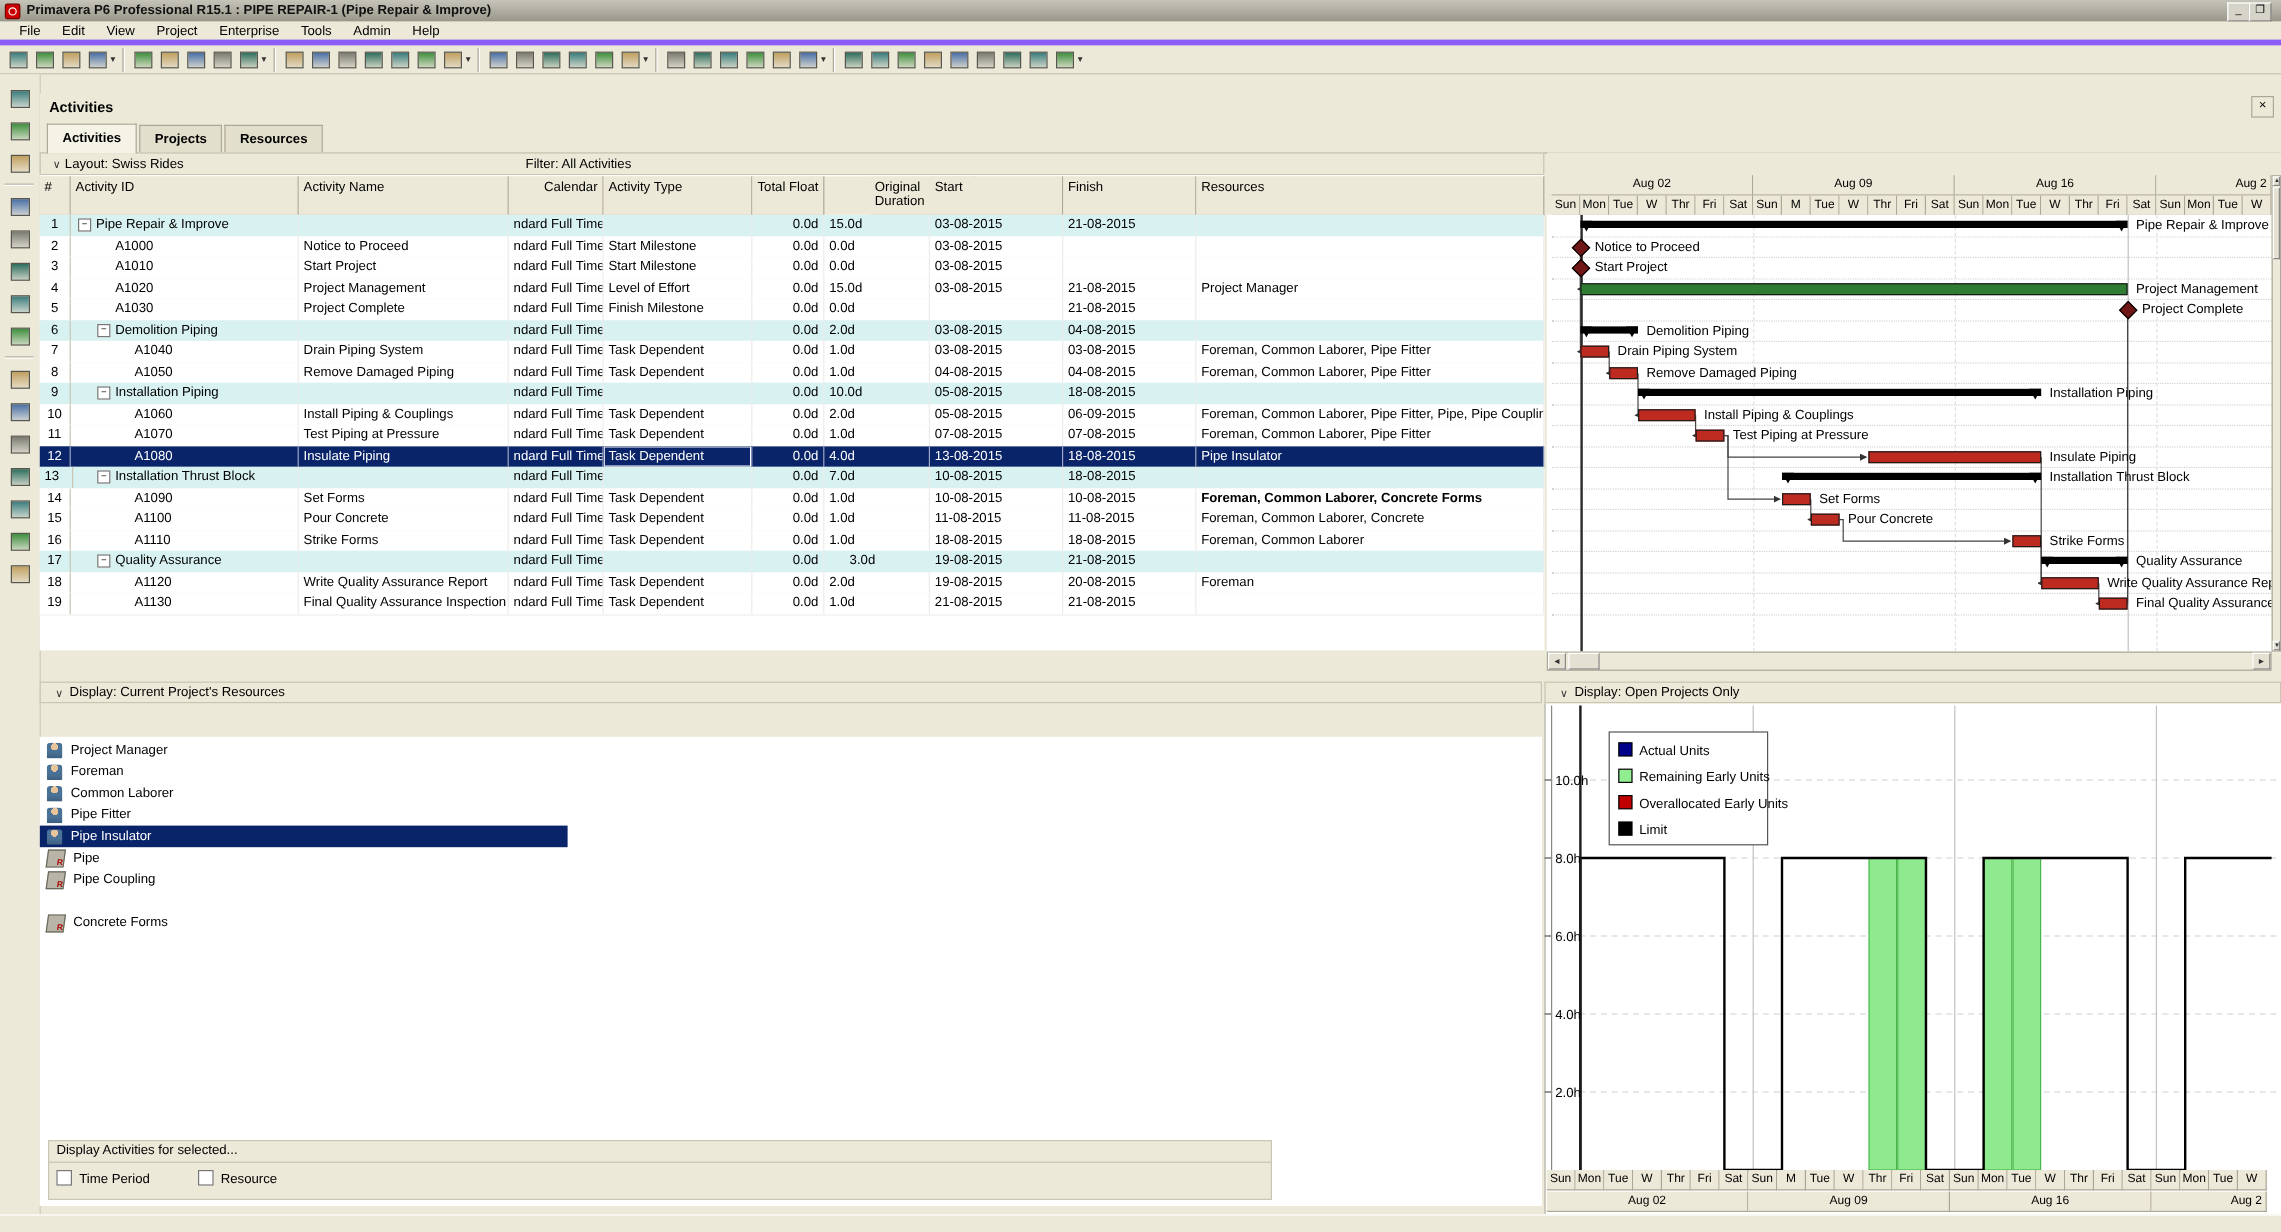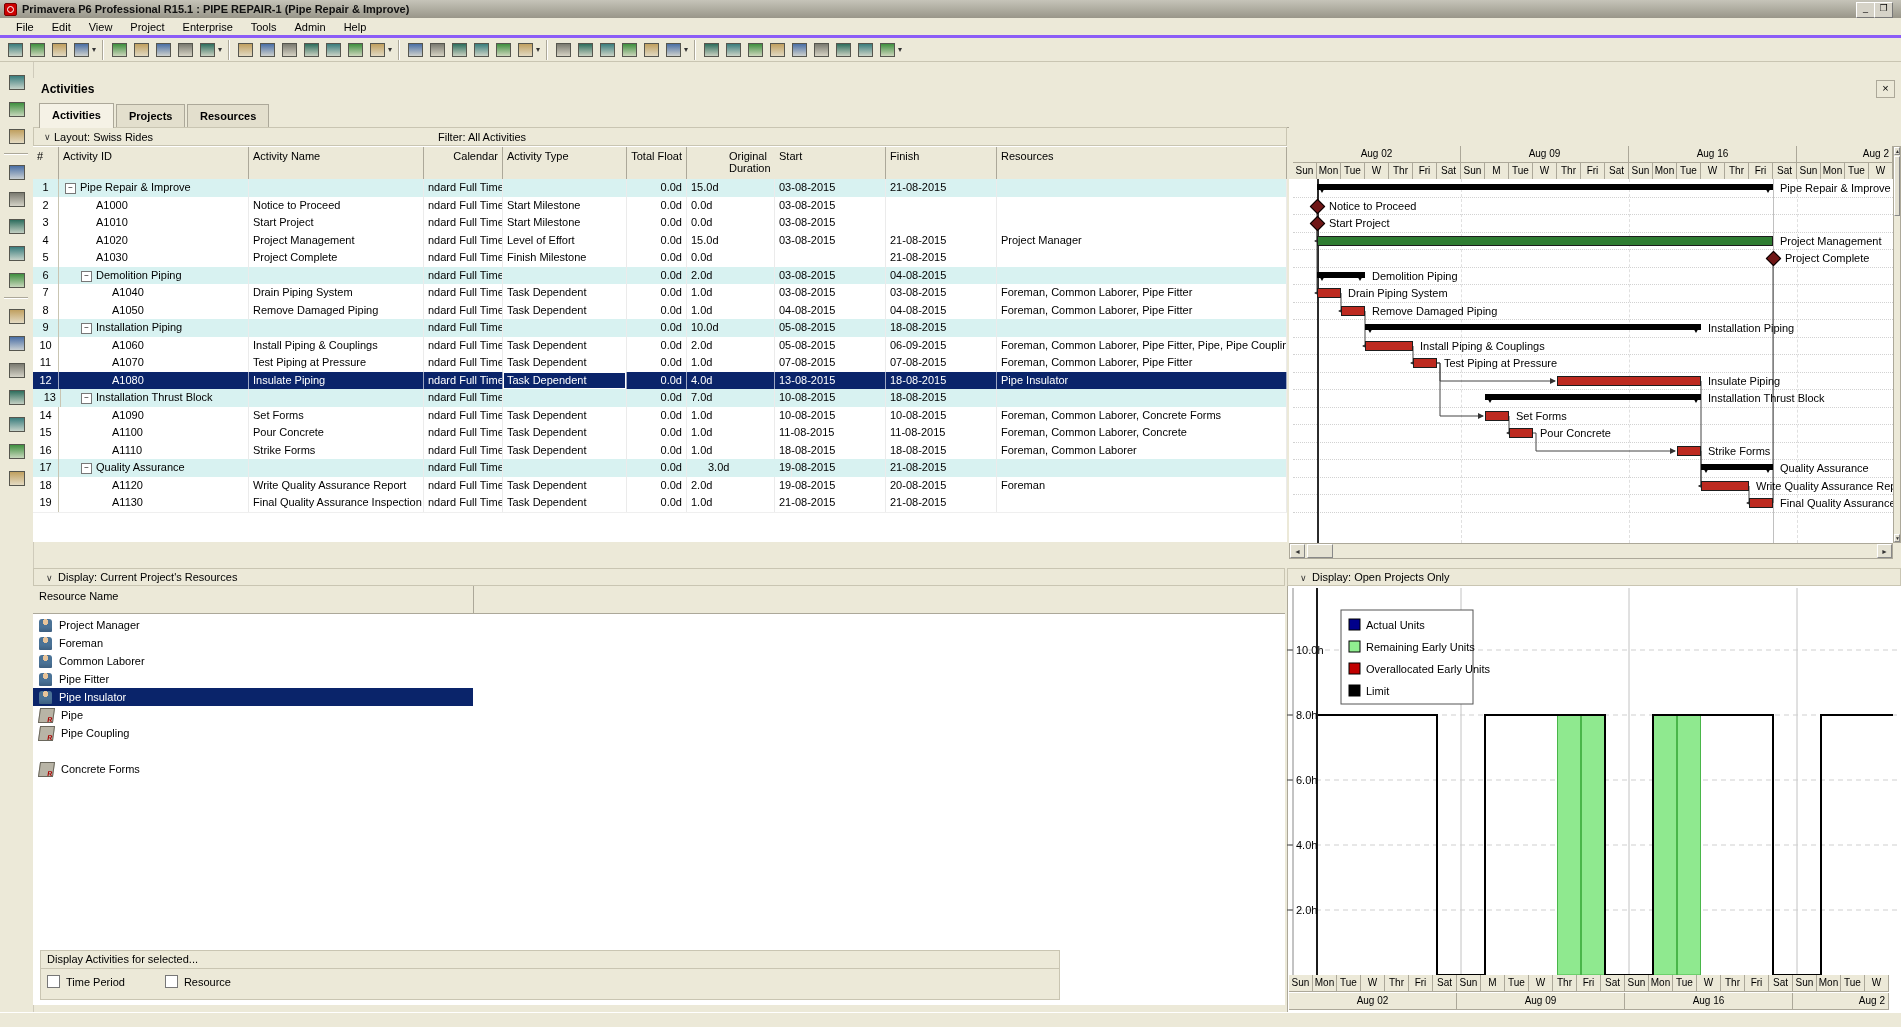--- a/index.html
+++ b/index.html
@@ -9,21 +9,21 @@
   
   #titlebar{left:0;top:0;width:1901px;height:18px;background:linear-gradient(#c6c4b9,#999689);
             display:flex;align-items:center;padding-left:4px;box-sizing:border-box}
   #titlebar .ticon{width:11px;height:11px;background:#c00;border:1px solid #700;border-radius:2px;margin-right:5px;
             display:inline-flex;align-items:center;justify-content:center}
   #titlebar .ticon i{width:5px;height:5px;border:1.5px solid #fff;border-radius:50%;display:block}
   #titlebar .ttext{font-weight:bold;color:#111}
   .winbtn{width:17px;height:14px;background:#d6d3c8;border:1px solid;border-color:#fff #777 #777 #fff;
           font-size:9px;line-height:11px;text-align:center;margin-left:1px}
   
-  #menubar{left:0;top:18px;width:1901px;height:20px;background:#ece9d8;border-bottom:3px solid #8b5cf6;
+  #menubar{left:0;top:18px;width:1901px;height:20px;background:#ece9d8;border-bottom:5px solid #8b5cf6;
            display:flex;align-items:center;padding-left:8px;box-sizing:border-box}
   .menu-item{padding:2px 8px;margin-right:2px}
   
   #toolbar{left:0;top:38px;width:1901px;height:24px;background:#ece9d8;border-bottom:1px solid #c9c5b2;
            display:flex;align-items:center;padding-left:4px;box-sizing:border-box}
   .tbi{width:20px;height:20px;margin:0 1px;background:#ece9d8}
   .tbi .gl{width:13px;height:12px;margin:3px;border:1px solid #56564e}
   .dd{font-size:8px;color:#333;margin:0 2px 0 0;align-self:center}
   .vsep{width:0;height:20px;border-left:1px solid #aca899;border-right:1px solid #fff;margin:0 4px}
   
@@ -450,42 +450,42 @@
         <div class="tcell" style="left: 216px; width: 175px; text-align: left;">Insulate Piping</div>
         <div class="tcell" style="left: 391px; width: 79px; text-align: right;">ndard Full Time</div>
         <div class="tcell focuscell" style="left: 470px; width: 124px; text-align: left;">Task Dependent</div>
         <div class="tcell" style="left: 594px; width: 60px; text-align: right;">0.0d</div>
         <div class="tcell" style="left: 654px; width: 88px; text-align: left;">4.0d</div>
         <div class="tcell" style="left: 742px; width: 111px; text-align: left;">13-08-2015</div>
         <div class="tcell" style="left: 853px; width: 111px; text-align: left;">18-08-2015</div>
         <div class="tcell" style="left: 964px; width: 290px; text-align: left;">Pipe Insulator</div>
       </div>
       <div class="trow" style="top: 210px; height: 18px; border-bottom: 1px solid rgb(239, 239, 239); background: rgb(216, 242, 241);">
-        <div class="tcell numcell" style="left: 0px; width: 28px; text-align: right;">13</div>
+        <div class="tcell numcell" style="left: 0px; width: 28px; text-align: left;">13</div>
         <div class="tcell" style="left: 26px; width: 190px; text-align: left; padding-left: 22px; font-weight: normal;"><span class="expander">−</span>Installation Thrust Block</div>
         <div class="tcell" style="left: 216px; width: 175px; text-align: left;"></div>
         <div class="tcell" style="left: 391px; width: 79px; text-align: right;">ndard Full Time</div>
         <div class="tcell" style="left: 470px; width: 124px; text-align: left;"></div>
         <div class="tcell" style="left: 594px; width: 60px; text-align: right;">0.0d</div>
         <div class="tcell" style="left: 654px; width: 88px; text-align: left;">7.0d</div>
         <div class="tcell" style="left: 742px; width: 111px; text-align: left;">10-08-2015</div>
         <div class="tcell" style="left: 853px; width: 111px; text-align: left;">18-08-2015</div>
         <div class="tcell" style="left: 964px; width: 290px; text-align: left;"></div>
       </div>
       <div class="trow" style="top: 228px; height: 17px; border-bottom: 1px solid rgb(239, 239, 239); background: rgb(255, 255, 255);">
         <div class="tcell numcell" style="left: 0px; width: 26px; text-align: center;">14</div>
         <div class="tcell" style="left: 26px; width: 190px; text-align: left; padding-left: 53px;">A1090</div>
         <div class="tcell" style="left: 216px; width: 175px; text-align: left;">Set Forms</div>
         <div class="tcell" style="left: 391px; width: 79px; text-align: right;">ndard Full Time</div>
         <div class="tcell" style="left: 470px; width: 124px; text-align: left;">Task Dependent</div>
         <div class="tcell" style="left: 594px; width: 60px; text-align: right;">0.0d</div>
         <div class="tcell" style="left: 654px; width: 88px; text-align: left;">1.0d</div>
         <div class="tcell" style="left: 742px; width: 111px; text-align: left;">10-08-2015</div>
         <div class="tcell" style="left: 853px; width: 111px; text-align: left;">10-08-2015</div>
-        <div class="tcell" style="left: 964px; width: 290px; text-align: left;">Foreman, Common Laborer, Concrete Forms</div>
+        <div class="tcell" style="left: 964px; width: 290px; text-align: left; font-weight: bold;">Foreman, Common Laborer, Concrete Forms</div>
       </div>
       <div class="trow" style="top: 245px; height: 18px; border-bottom: 1px solid rgb(239, 239, 239); background: rgb(255, 255, 255);">
         <div class="tcell numcell" style="left: 0px; width: 26px; text-align: center;">15</div>
         <div class="tcell" style="left: 26px; width: 190px; text-align: left; padding-left: 53px;">A1100</div>
         <div class="tcell" style="left: 216px; width: 175px; text-align: left;">Pour Concrete</div>
         <div class="tcell" style="left: 391px; width: 79px; text-align: right;">ndard Full Time</div>
         <div class="tcell" style="left: 470px; width: 124px; text-align: left;">Task Dependent</div>
         <div class="tcell" style="left: 594px; width: 60px; text-align: right;">0.0d</div>
         <div class="tcell" style="left: 654px; width: 88px; text-align: left;">1.0d</div>
         <div class="tcell" style="left: 742px; width: 111px; text-align: left;">11-08-2015</div>
@@ -680,24 +680,20 @@
   <div id="ganttvscroll" class="abs sb" style="left:1893px;top:146px;width:8px;height:397px">
       <div class="sbbtn" style="left: 0px; top: 0px; width: 6px; height: 8px; font-size: 5px;">▲</div>
       <div class="sbbtn" style="left: 0px; bottom: 0px; width: 6px; height: 8px; font-size: 5px;">▼</div>
       <div class="sbthumb" style="left: 0px; top: 9px; width: 6px; height: 60px;"></div>
     </div>
 
   <div id="resdisplay" class="abs dispbar" style="left:33px;top:568px;width:1252px">
     <span class="chev" style="position:absolute;left:8px;top:4px">∨</span>
     <span style="position:absolute;left:24px;top:2px">Display: Current Project's Resources</span>
   </div>
-  <div id="reshead" class="abs">
-    <span style="position:absolute;left:6px;top:4px">Resource Name</span>
-    <span style="position:absolute;left:440px;top:0;height:28px;border-left:1px solid #aca899"></span>
-  </div>
   <div id="resbody" class="abs">
       <div class="resrow" style="top: 2px; width: 1252px;">
         <span class="ricon labor"></span>
         <span>Project Manager</span>
       </div>
       <div class="resrow" style="top: 20px; width: 1252px;">
         <span class="ricon labor"></span>
         <span>Foreman</span>
       </div>
       <div class="resrow" style="top: 38px; width: 1252px;">

